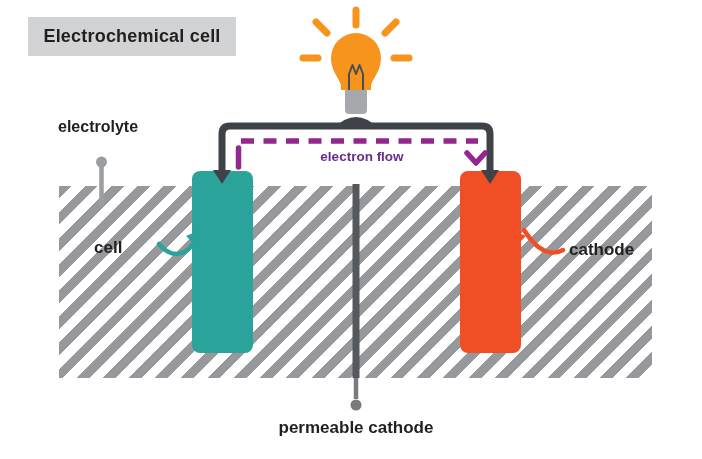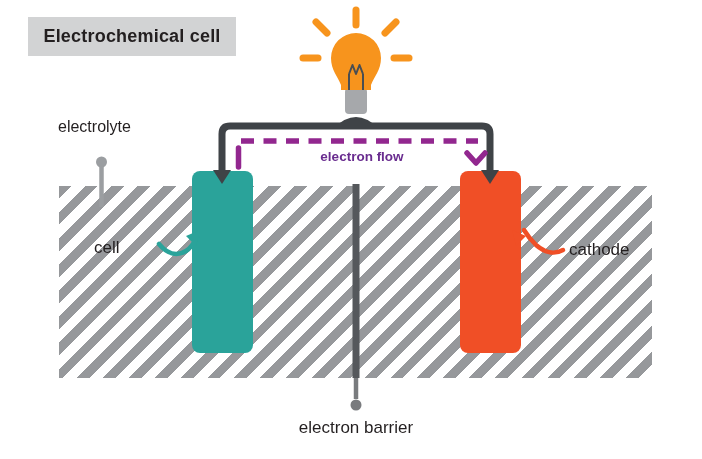--- a/index.html
+++ b/index.html
@@ -17,21 +17,21 @@
     font-size:18px;font-weight:700;color:var(--text);letter-spacing:.2px;
   }
   .electrolyte-region{
     left:59px;top:186px;width:602px;height:192px;
     background:repeating-linear-gradient(135deg,var(--hatch) 0 9px,rgba(0,0,0,0) 9px 18.5px);
   }
   .electrode{top:171px;width:61px;height:182px;border-radius:8px;}
   .anode-el{left:192px;background:var(--anode);}
   .cathode-el{left:460px;background:var(--cathode);}
   svg.overlay{left:0;top:0;pointer-events:none;}
-  .lbl{color:var(--text);font-weight:400;white-space:nowrap;}
+  .lbl{color:var(--text);font-weight:700;white-space:nowrap;}
   .lbl-electrolyte{left:58px;top:118px;font-size:16px;}
   .lbl-anode{left:94px;top:238px;font-size:17px;}
   .lbl-cathode{left:569px;top:240px;font-size:17px;}
   .lbl-eflow{left:292px;top:149px;width:140px;text-align:center;
              font-size:13.5px;font-weight:700;color:var(--eflow-text);}
   .lbl-barrier{left:231px;top:418px;width:250px;text-align:center;font-size:17px;}
   
   .wire-stroke{stroke:var(--wire);fill:none;}
   .wire-fill{fill:var(--wire);}
   .bulb-fill{fill:var(--bulb);}
@@ -98,14 +98,14 @@
   </svg>
 
   <div class="abs title-badge">
     <span>Electrochemical cell</span>
   </div>
 
   <div class="abs lbl lbl-electrolyte">electrolyte</div>
   <div class="abs lbl lbl-anode">cell</div>
   <div class="abs lbl-eflow">electron flow</div>
   <div class="abs lbl lbl-cathode">cathode</div>
-  <div class="abs lbl lbl-barrier">electron barrier</div>
+  <div class="abs lbl lbl-barrier">permeable cathode</div>
 </div>
 
 </body></html>

